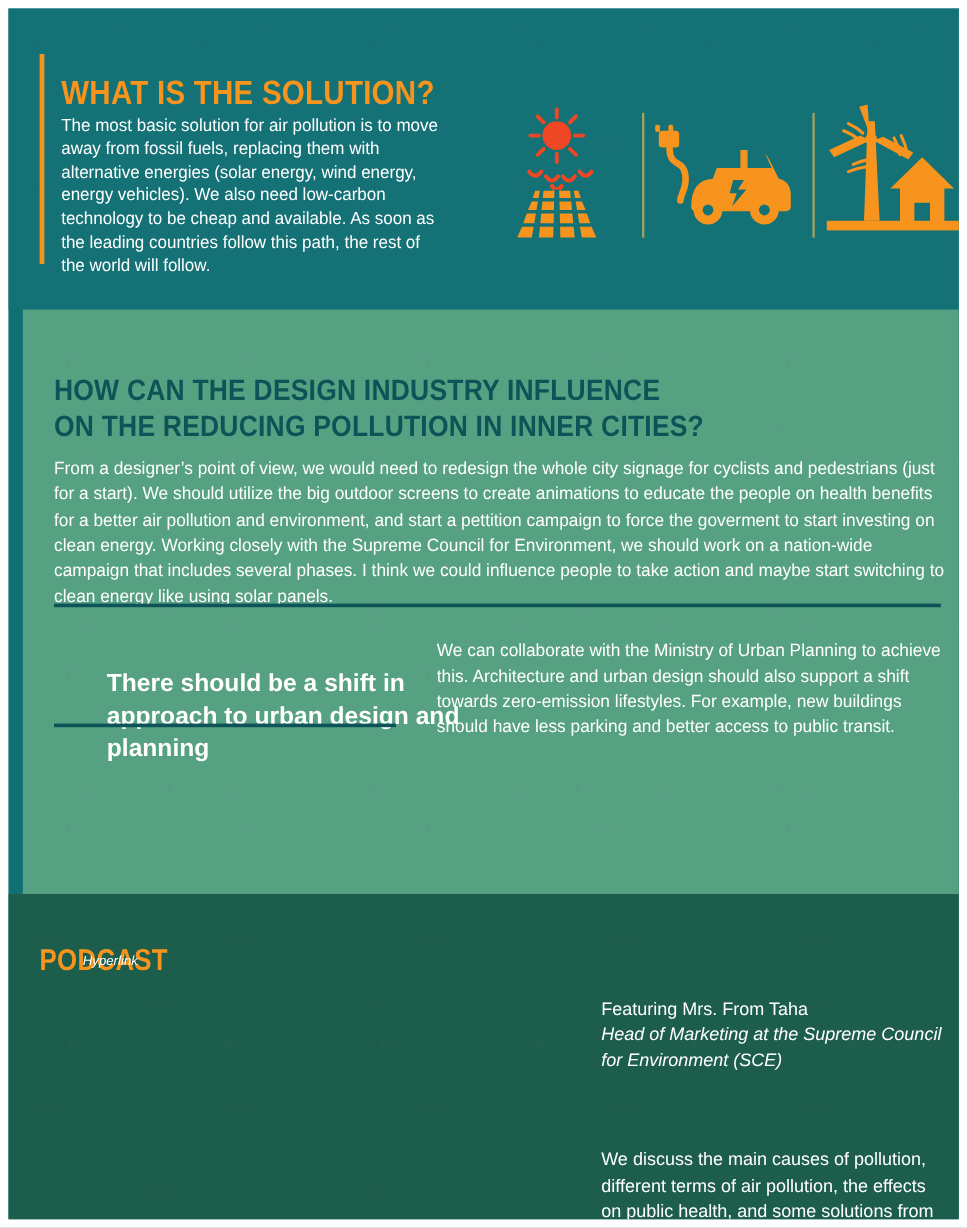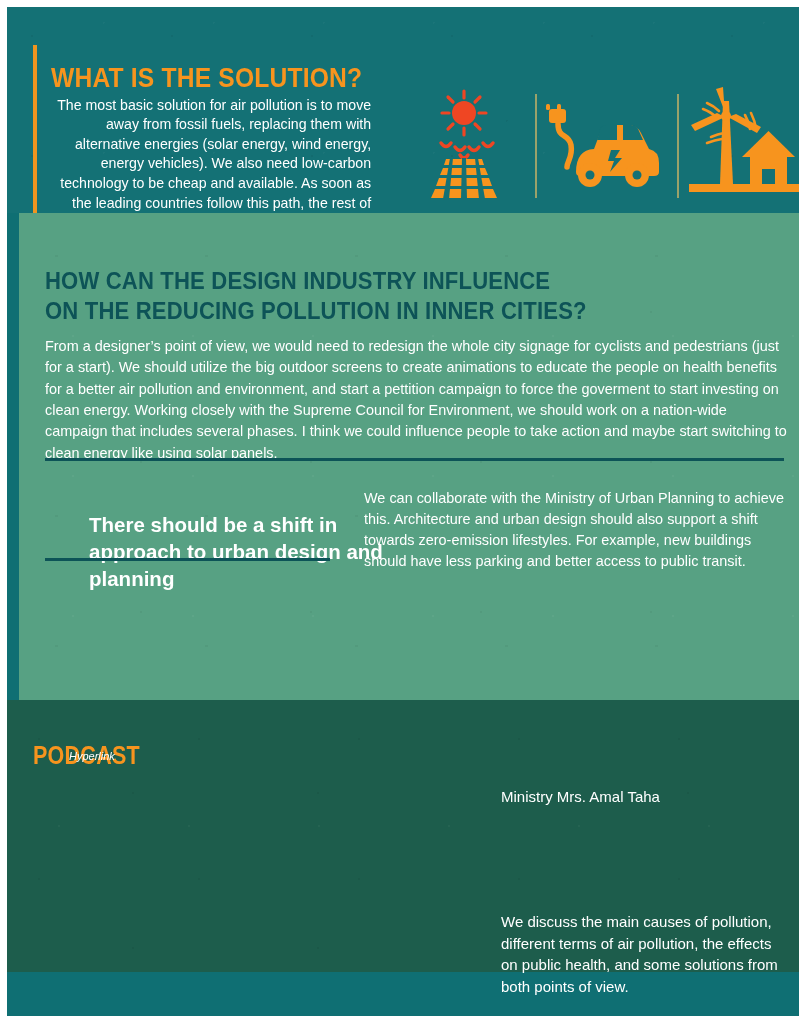--- a/index.html
+++ b/index.html
@@ -21,28 +21,27 @@
     top: 7px;
     width: 792px;
     height: 1009px;
     overflow: hidden;
     background: #0f6f73;
   }
 
   
   .sec-solution {
     position: relative;
-    height: 206px;
+    height: 251px;
     background: #147175;
     background-image:
       radial-gradient(circle at 18% 24%, rgba(0,0,0,.05) 0 1px, transparent 1px),
       radial-gradient(circle at 63% 71%, rgba(0,0,0,.05) 0 1px, transparent 1px),
       radial-gradient(circle at 88% 12%, rgba(255,255,255,.03) 0 1px, transparent 1px);
     background-size: 140px 120px, 190px 160px, 110px 130px;
-    text-align: right;
   }
   .accent-bar {
     position: absolute;
     left: 26px;
     top: 38px;
     width: 4px;
     height: 175px;
     background: #f0951f;
   }
   .sol-title {
@@ -426,19 +425,20 @@
     <div class="rule-quote"></div>
     <p class="quote-body">We can collaborate with the Ministry of Urban Planning to achieve this. Architecture and urban design should also support a shift towards zero-emission lifestyles. For example, new buildings should have less parking and better access to public transit.</p>
   </section>
 
   <section class="sec-podcast">
     <h2 class="pod-title">PODCAST</h2>
     <a class="pod-link">Hyperlink</a>
 
 
     <div class="pod-feature">
-      <span>Ministry Mrs. Amal Taha</span>
+      <span>Featuring Mrs. From Taha</span>
+      <span class="role">Head of Marketing at the Supreme Council for Environment (SCE)</span>
     </div>
 
     <p class="pod-desc">We discuss the main causes of pollution, different terms of air pollution, the effects on public health, and some solutions from both points of view.</p>
   </section>
 
 </div>
 
 </body></html>

